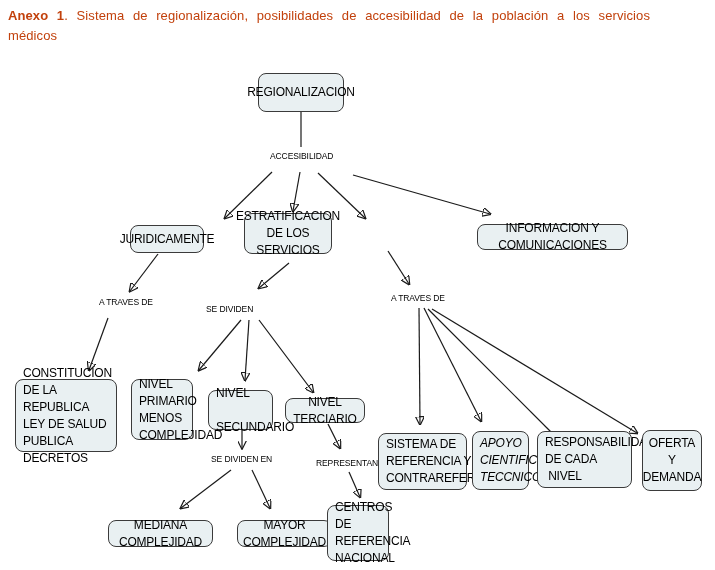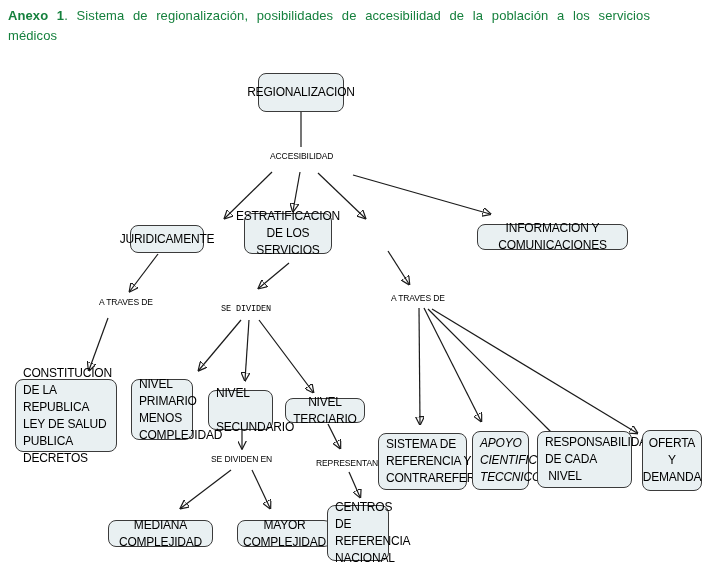--- a/index.html
+++ b/index.html
@@ -9,21 +9,21 @@
     --text:#000000;
     --bg:#ffffff;
   }
   *{margin:0;padding:0;box-sizing:border-box;}
   body{background:#ffffff;font-family:"Liberation Sans",sans-serif;}
   .page{
     position:relative;width:715px;height:570px;background:var(--bg);overflow:hidden;
   }
   .title{
     position:absolute;left:8px;top:6px;width:642px;
-    font-size:13px;line-height:1.55;color:#15803d;
+    font-size:13px;line-height:1.55;color:#c2410c;
     text-align:justify;word-spacing:2.5px;letter-spacing:0.1px;
   }
   .title b{font-weight:bold;}
   svg.edges{position:absolute;left:0;top:0;width:715px;height:570px;}
   svg.edges path{stroke:var(--line);stroke-width:1.2;fill:none;}
   .node{
     position:absolute;background:var(--node-fill);
     border:1.6px solid var(--node-border);border-radius:8px;
     display:flex;align-items:center;justify-content:center;
     text-align:center;color:var(--text);
@@ -48,21 +48,21 @@
   #n-mediana{left:108px;top:520px;width:105px;height:27px;}
   #n-mayor{left:237px;top:520px;width:95px;height:27px;}
   #n-centros{left:327px;top:505px;width:62px;height:56px;}
   #n-sistema{left:378px;top:433px;width:89px;height:57px;}
   #n-apoyo{left:472px;top:431px;width:57px;height:59px;font-style:italic;}
   #n-responsabilidades{left:537px;top:431px;width:95px;height:57px;}
   #n-oferta{left:642px;top:430px;width:60px;height:61px;}
   
   #l-accesibilidad{left:270px;top:151px;}
   #l-atraves-left{left:99px;top:297px;}
-  #l-sedividen{left:221px;top:304px;font-family:Liberation Mono, monospace;}
+  #l-sedividen{left:206px;top:304px;}
   #l-atraves-right{left:391px;top:293px;}
   #l-sedividenen{left:211px;top:454px;}
   #l-representan{left:316px;top:458px;}
 </style>
 </head>
 <body>
 
 <div class="page">
 
   <div class="title">

